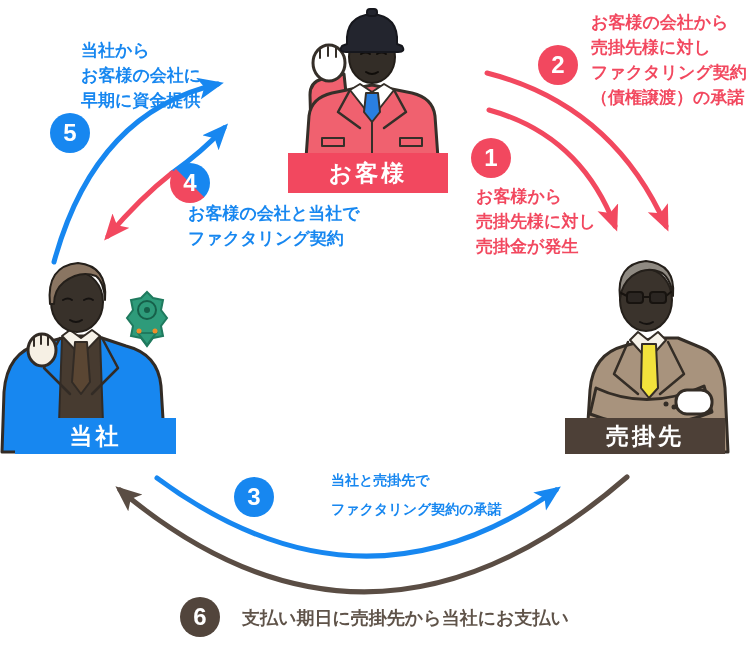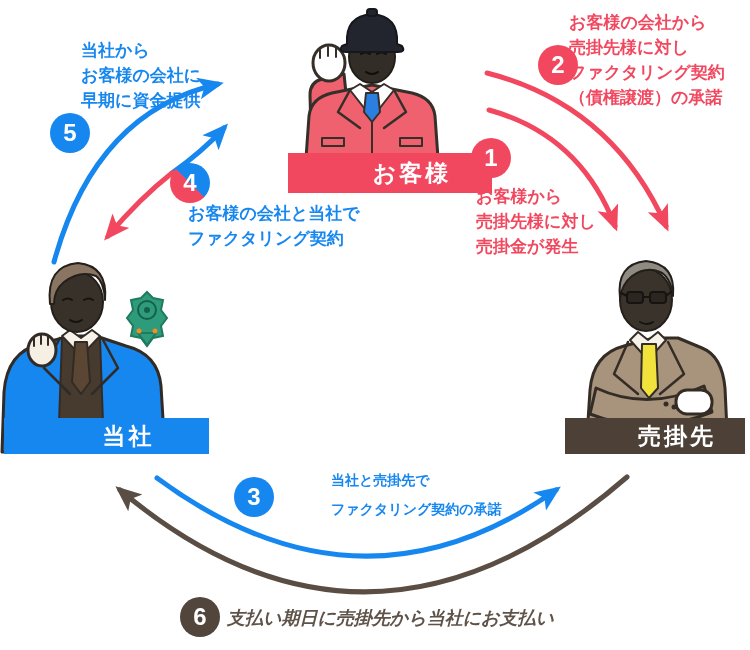--- a/index.html
+++ b/index.html
@@ -6,25 +6,25 @@
   .stage {
     position:relative; width:750px; height:650px; overflow:hidden;
     background:#ffffff;
     font-family:"Liberation Sans","DejaVu Sans",sans-serif;
   }
   svg.layer { position:absolute; left:0; top:0; }
 
   
   .actor-label {
     position:absolute; display:flex; align-items:center; justify-content:center;
-    color:#fff; font-weight:bold; font-size:23px; letter-spacing:3px;padding-left:44px;
+    color:#fff; font-weight:bold; font-size:23px; letter-spacing:3px;
   }
   #lbl-customer { left:288px; top:153px; width:160px; height:40px; background:#F2485F; }
-  #lbl-company  { left:4px;   top:418px; width:161px; height:36px; background:#1787F0;text-align:right; }
-  #lbl-debtor   { left:565px; top:418px; width:136px; height:36px; background:#4D4037; }
+  #lbl-company  { left:15px;   top:418px; width:161px; height:36px; background:#1787F0;text-align:right; }
+  #lbl-debtor   { left:565px; top:418px; width:160px; height:36px; background:#4D4037; }
 
   
   .badge {
     position:absolute; width:40px; height:40px; border-radius:50%;
     color:#fff; font-weight:bold; font-size:24px;
     display:flex; align-items:center; justify-content:center;
   }
   .badge.blue  { background:#1787F0; }
   .badge.red   { background:#F2485F; }
   .badge.split { background:linear-gradient(45deg,#F2485F 49%,#1787F0 51%); }
@@ -39,24 +39,24 @@
   
   .note {
     position:absolute; font-weight:bold; font-size:17px; line-height:25px;
     white-space:pre-line;
   }
   .note.blue  { color:#1787F0;margin-left:47px; }
   .note.red   { color:#F2485F; }
   .note.brown { color:#5F5349; }
   #t5 { left:34px;  top:38px;  }
   #t4 { left:141px; top:201px;font-family:Liberation Serif, serif; }
-  #t2 { left:569px; top:10px;  }
+  #t2 { left:591px; top:10px;  }
   #t1 { left:476px; top:184px; }
   #t3 { left:284px; top:466px; font-size:14px; line-height:29px; }
-  #t6 { left:227px; top:606px; font-size:18px;font-style:italic; }
+  #t6 { left:242px; top:606px; font-size:18px; }
 </style>
 </head>
 <body>
 
 <div class="stage">
 
   <svg class="layer" width="750" height="650" viewBox="0 0 750 650">
     <defs>
       <marker id="mB" markerUnits="userSpaceOnUse" markerWidth="30" markerHeight="26" refX="20" refY="11" orient="auto">
         <path d="M0 0 L26 11 L0 22 L6 11 Z" fill="#1787F0"></path>

